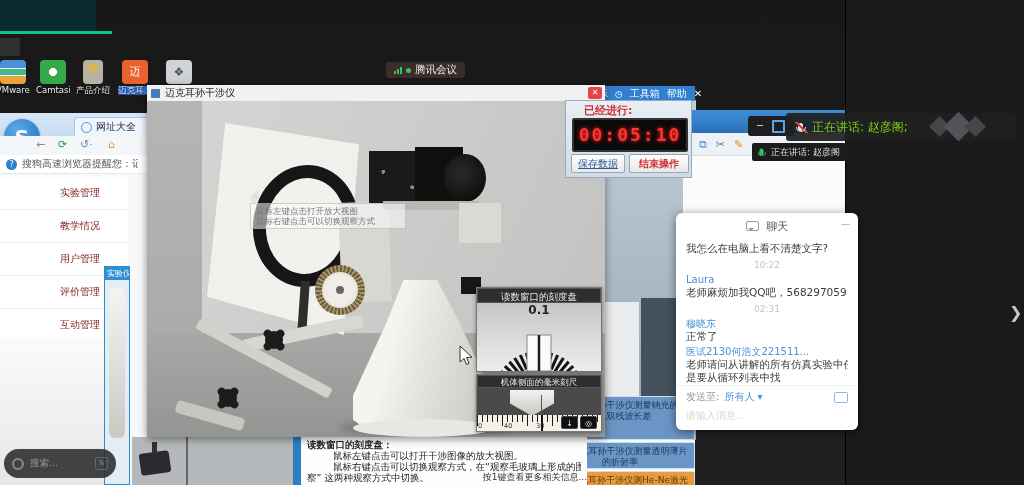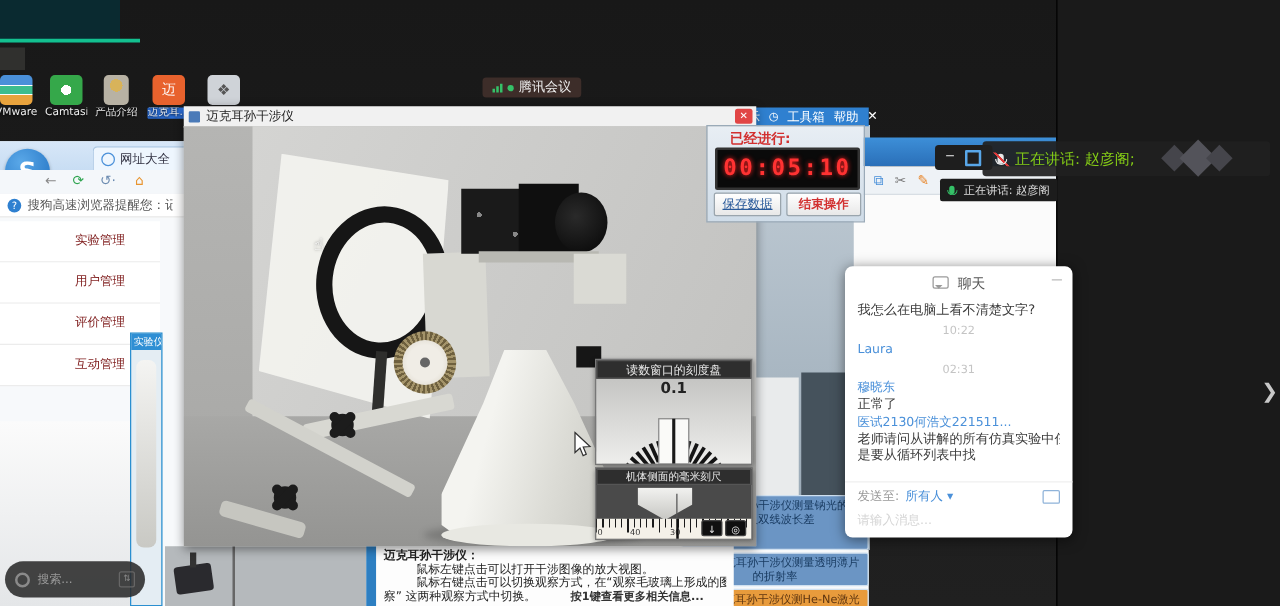--- a/index.html
+++ b/index.html
@@ -101,20 +101,21 @@
       <span class="abs" style="left:58px;top:2px;font-size:11px;color:#2ea44f;">⟳</span>
       <span class="abs" style="left:80px;top:2px;font-size:11px;color:#6a8ab0;">↺·</span>
       <span class="abs" style="left:108px;top:2px;font-size:11px;color:#e89530;">⌂</span>
     </div>
     <div class="abs" style="left:0;top:42px;width:100%;height:19px;background:#fff;border-bottom:1px solid #e8e8e8;display:flex;align-items:center;gap:5px;padding-left:6px;box-sizing:border-box;">
       <span style="width:11px;height:11px;border-radius:50%;background:#2f80d0;color:#fff;font-size:8px;text-align:center;line-height:11px;flex:none;">?</span>
       <span class="nowrap" style="font-size:10px;color:#555;width:116px;">搜狗高速浏览器提醒您：记住此</span>
     </div>
     <div class="abs" style="left:0;top:64px;width:128px;">
       <div class="menu-item">实验管理</div>
+      <div class="menu-item">教学情况</div>
       <div class="menu-item">用户管理</div>
       <div class="menu-item">评价管理</div>
       <div class="menu-item">互动管理</div>
     </div>
     <div class="abs" style="left:0;top:224px;width:128px;height:148px;background:linear-gradient(#fbfbfb,#e4e6e8);"></div>
   </div>
 
   <div class="abs" style="left:104px;top:266px;width:26px;height:219px;background:#e4edf3;border:1px solid #2a8fd0;box-sizing:border-box;">
     <div class="nowrap" style="height:13px;background:#2f8fd4;color:#fff;font-size:8px;line-height:13px;padding-left:2px;">实验仪</div>
     <div style="margin:8px 4px;width:16px;height:150px;background:linear-gradient(#f4f4f2,#c9c9c4);border-radius:6px;"></div>
@@ -143,25 +144,25 @@
   <div class="abs mission" style="left:545px;top:442px;width:150px;height:27px;background:#6b95c4;">使用迈克耳孙干涉仪测量透明薄片的折射率</div>
   <div class="abs mission" style="left:545px;top:471px;width:150px;height:22px;background:#e89b3c;color:#5d3510;">使用迈克耳孙干涉仪测He-Ne激光的波长</div>
 
   <div class="abs" style="left:132px;top:437px;width:161px;height:48px;background:#b5b9bc;">
     <div class="abs" style="left:8px;top:15px;width:30px;height:22px;background:#2a2a2e;border-radius:3px;transform:rotate(-8deg);"></div>
     <div class="abs" style="left:20px;top:5px;width:5px;height:12px;background:#333;"></div>
     <div class="abs" style="left:54px;top:0;width:2px;height:48px;background:#666;"></div>
   </div>
   <div class="abs" style="left:293px;top:437px;width:8px;height:48px;background:#2d7fc2;"></div>
   <div class="abs" style="left:301px;top:437px;width:286px;height:48px;background:#fdfdfd;padding:2px 6px;box-sizing:border-box;">
-    <div style="font-size:9.5px;color:#222;line-height:11px;font-weight:bold;">迈克耳孙干涉仪：</div>
+    <div style="font-size:9.5px;color:#222;line-height:11px;font-weight:bold;">读数窗口的刻度盘：</div>
     <div style="font-size:9.5px;color:#222;line-height:11px;padding-left:26px;white-space:nowrap;">鼠标左键点击可以打开干涉图像的放大视图。</div>
     <div class="nowrap" style="font-size:9.5px;color:#222;line-height:11px;padding-left:26px;">鼠标右键点击可以切换观察方式，在“观察毛玻璃上形成的图像” 和 “用人眼直接观</div>
     <div style="font-size:9.5px;color:#222;line-height:11px;">察” 这两种观察方式中切换。</div>
-    <div class="abs" style="right:24px;bottom:1px;font-size:9px;color:#333;font-weight:bold;">按1键查看更多相关信息...</div>
+    <div class="abs" style="right:0;bottom:1px;font-size:9px;color:#333;font-weight:normal;">按1键查看更多相关信息...</div>
   </div>
 
   <div class="abs" style="left:147px;top:85px;width:458px;height:352px;box-shadow:0 2px 8px rgba(0,0,0,.45);">
     <div class="titlebar" style="height:16px;">
       <span style="width:9px;height:9px;background:#4a7ab8;margin:0 5px 0 4px;border-radius:1px;"></span>
       <span style="font-size:10px;color:#222;">迈克耳孙干涉仪</span>
       <span style="margin-left:auto;margin-right:3px;width:14px;height:12px;background:#e14545;color:#fff;font-size:8px;text-align:center;line-height:12px;border-radius:2px;">✕</span>
     </div>
 
     <div class="abs" style="left:0;top:16px;width:458px;height:336px;overflow:hidden;background:#c7c7c5;">
@@ -188,20 +189,24 @@
         <span class="abs" style="left:21px;top:21px;width:8px;height:8px;border-radius:50%;background:#666;"></span>
       </div>
       <div class="abs" style="left:222px;top:50px;width:72px;height:52px;background:linear-gradient(#222,#111);background-image:radial-gradient(circle at 20% 40%,#888 0 2px,transparent 2px),radial-gradient(circle at 60% 70%,#888 0 2px,transparent 2px);background-color:#1a1a1a;"></div>
       <div class="abs" style="left:268px;top:46px;width:48px;height:58px;background:#0f0f0f;"></div>
       <div class="abs" style="left:297px;top:53px;width:42px;height:48px;border-radius:50%;background:radial-gradient(circle at 40% 40%,#2a2a2a,#050505);"></div>
       <div class="abs" style="left:236px;top:100px;width:96px;height:9px;background:#b8b8b2;"></div>
       <div class="abs" style="left:312px;top:102px;width:42px;height:40px;background:#dadad4;"></div>
       <div class="abs" style="left:314px;top:176px;width:20px;height:17px;background:#161616;"></div>
 
       <div class="abs" style="left:104px;top:88px;font-size:13px;color:#fff;text-shadow:0 0 2px #444;">☝</div>
+      <div class="abs" style="left:103px;top:102px;width:156px;background:rgba(252,252,252,.55);border:1px solid rgba(150,150,150,.45);padding:2px 5px;box-sizing:border-box;">
+        <div style="font-size:8.5px;color:#777;line-height:10px;white-space:nowrap;">鼠标左键点击打开放大视图</div>
+        <div style="font-size:8.5px;color:#777;line-height:10px;white-space:nowrap;">鼠标右键点击可以切换观察方式</div>
+      </div>
 
       <div class="abs" style="left:329px;top:186px;width:126px;height:85px;background:linear-gradient(#bcbcba,#eeeeec);border:1px solid #777;box-sizing:border-box;box-shadow:0 1px 4px rgba(0,0,0,.4);">
         <div class="panel-head" style="height:15px;font-size:9.5px;line-height:15px;">读数窗口的刻度盘</div>
         <div style="text-align:center;font-size:12px;font-weight:bold;color:#222;line-height:14px;">0.1</div>
         <svg width="124" height="54" style="position:absolute;left:0;bottom:0;" viewBox="0 0 124 54">
           <g stroke="#141414" stroke-width="3">
             <line x1="62" y1="50" x2="62" y2="34"></line>
             <line x1="66.2" y1="50.3" x2="68.4" y2="34.4"></line>
               <line x1="57.8" y1="50.3" x2="55.6" y2="34.4"></line>
             <line x1="70.3" y1="51.2" x2="74.7" y2="35.8"></line>
@@ -288,20 +293,21 @@
   <div class="abs" style="left:676px;top:213px;width:182px;height:217px;background:#fff;border-radius:6px;box-shadow:0 2px 10px rgba(0,0,0,.5);z-index:9;padding:6px 10px 0;box-sizing:border-box;">
     <div style="text-align:center;color:#555;font-size:11px;position:relative;">
       <span class="bubble" style="vertical-align:-1px;margin-right:4px;"></span>
       <span>聊天</span>
       <span style="position:absolute;right:-2px;top:0;color:#999;font-size:9px;">—</span>
     </div>
     <div style="margin-top:8px;">
       <div class="chatmsg">我怎么在电脑上看不清楚文字?</div>
       <div class="chattime" style="margin:4px 0 2px;">10:22</div>
       <div class="chatname">Laura</div>
+      <div class="chatmsg">老师麻烦加我QQ吧，568297059</div>
       <div class="chattime" style="margin:4px 0 2px;">02:31</div>
       <div class="chatname">穆晓东</div>
       <div class="chatmsg">正常了</div>
       <div class="chatname" style="margin-top:2px;">医试2130何浩文221511...</div>
       <div class="chatmsg">老师请问从讲解的所有仿真实验中任何做一个就</div>
       <div class="chatmsg">是要从循环列表中找</div>
     </div>
     <div class="abs" style="left:0;bottom:26px;width:100%;border-top:1px solid #efefef;padding:4px 10px 0;box-sizing:border-box;display:flex;align-items:center;gap:5px;">
       <span style="font-size:10px;color:#999;">发送至:</span>
       <span style="font-size:10px;color:#4a90d9;">所有人 ▾</span>

